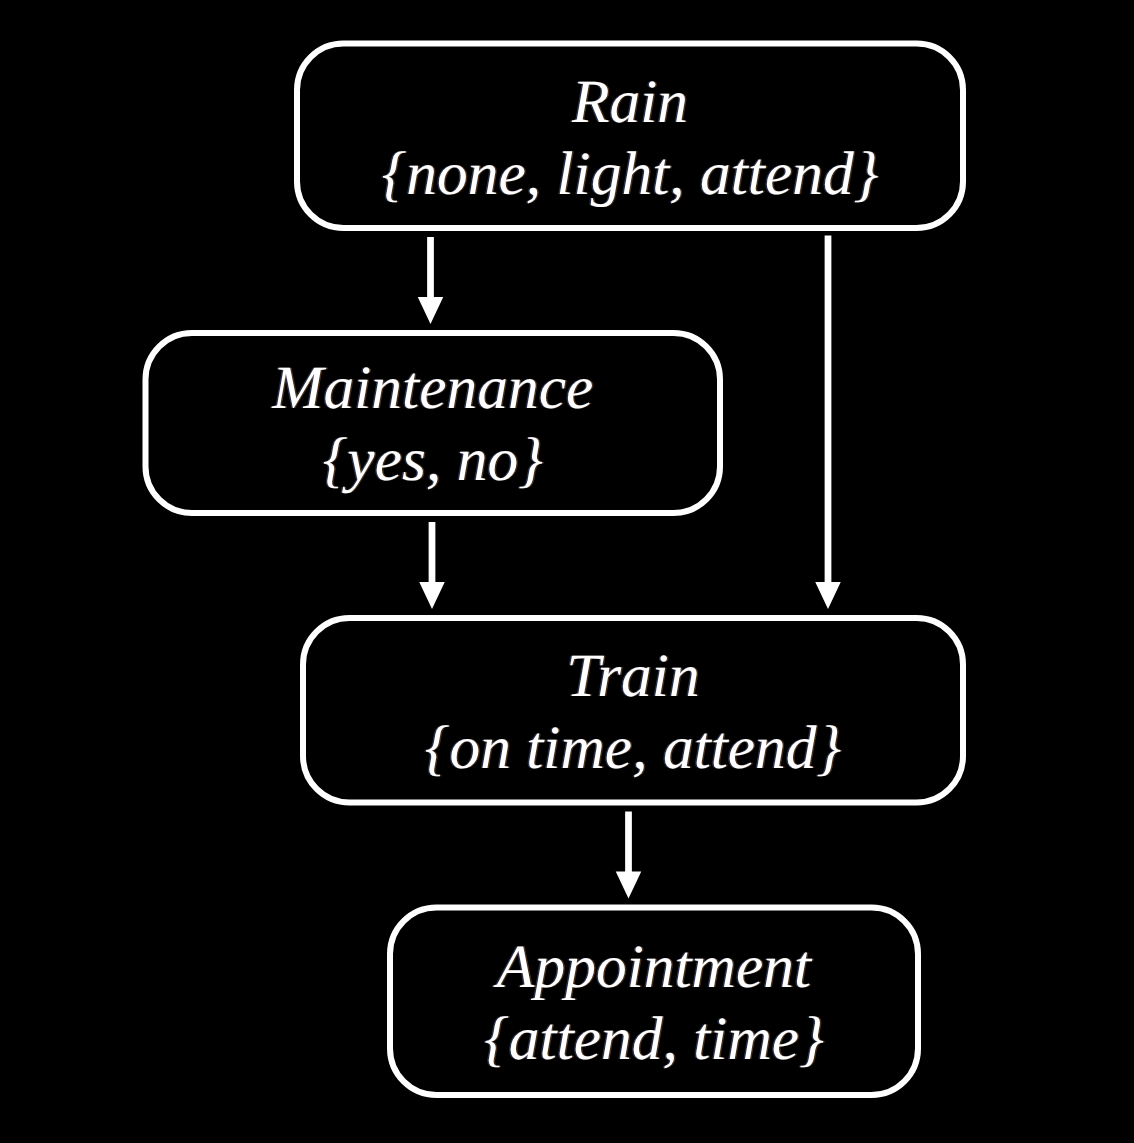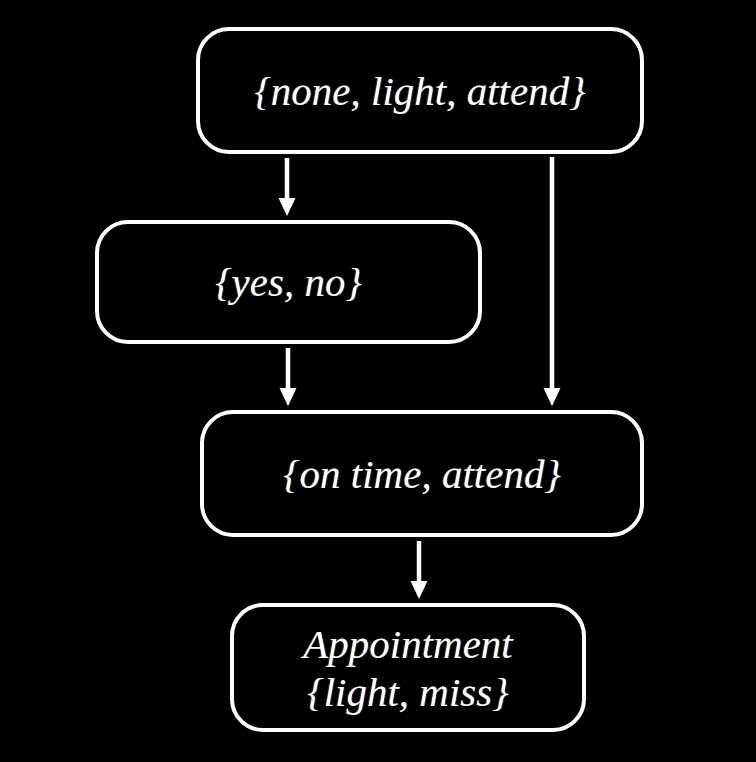--- a/index.html
+++ b/index.html
@@ -29,21 +29,21 @@
     color: #ffffff;
     font-style: italic;
     font-size: 41px;
     line-height: 48px;
     
     text-shadow: -1px 0 0 rgba(140,170,255,0.28), 1px 0 0 rgba(255,170,90,0.28);
   }
   #node-rain        { left: 196px; top:  27px; width: 448px; height: 127px; }
   #node-maintenance { left:  95px; top: 220px; width: 387px; height: 124px; }
   #node-train       { left: 200px; top: 410px; width: 444px; height: 127px; }
-  #node-appointment { left: 230px; top: 603px; width: 356px; height: 129px; }
+  #node-appointment { left: 258px; top: 603px; width: 356px; height: 129px; }
   #edges-layer {
     position: absolute;
     left: 0; top: 0;
     width: 756px;
     height: 762px;
     pointer-events: none;
   }
   .edge-shaft {
     stroke: #ffffff;
     stroke-width: 4.5;
@@ -76,29 +76,32 @@
       <polygon class="edge-head" points="288,406 279.5,388 296.5,388"></polygon>
     </g>
 
     <g>
       <line class="edge-shaft" x1="419" y1="541" x2="419" y2="583"></line>
       <polygon class="edge-head" points="419,599 410.5,581 427.5,581"></polygon>
     </g>
   </svg>
 
   <div class="node" id="node-rain">
+    <span>Rain</span>
     <span>{none, light, attend}</span>
   </div>
 
   <div class="node" id="node-maintenance">
+    <span>Maintenance</span>
     <span>{yes, no}</span>
   </div>
 
   <div class="node" id="node-train">
+    <span>Train</span>
     <span>{on time, attend}</span>
   </div>
 
   <div class="node" id="node-appointment">
     <span>Appointment</span>
-    <span>{light, miss}</span>
+    <span>{attend, time}</span>
   </div>
 
 </div>
 
 </body></html>

